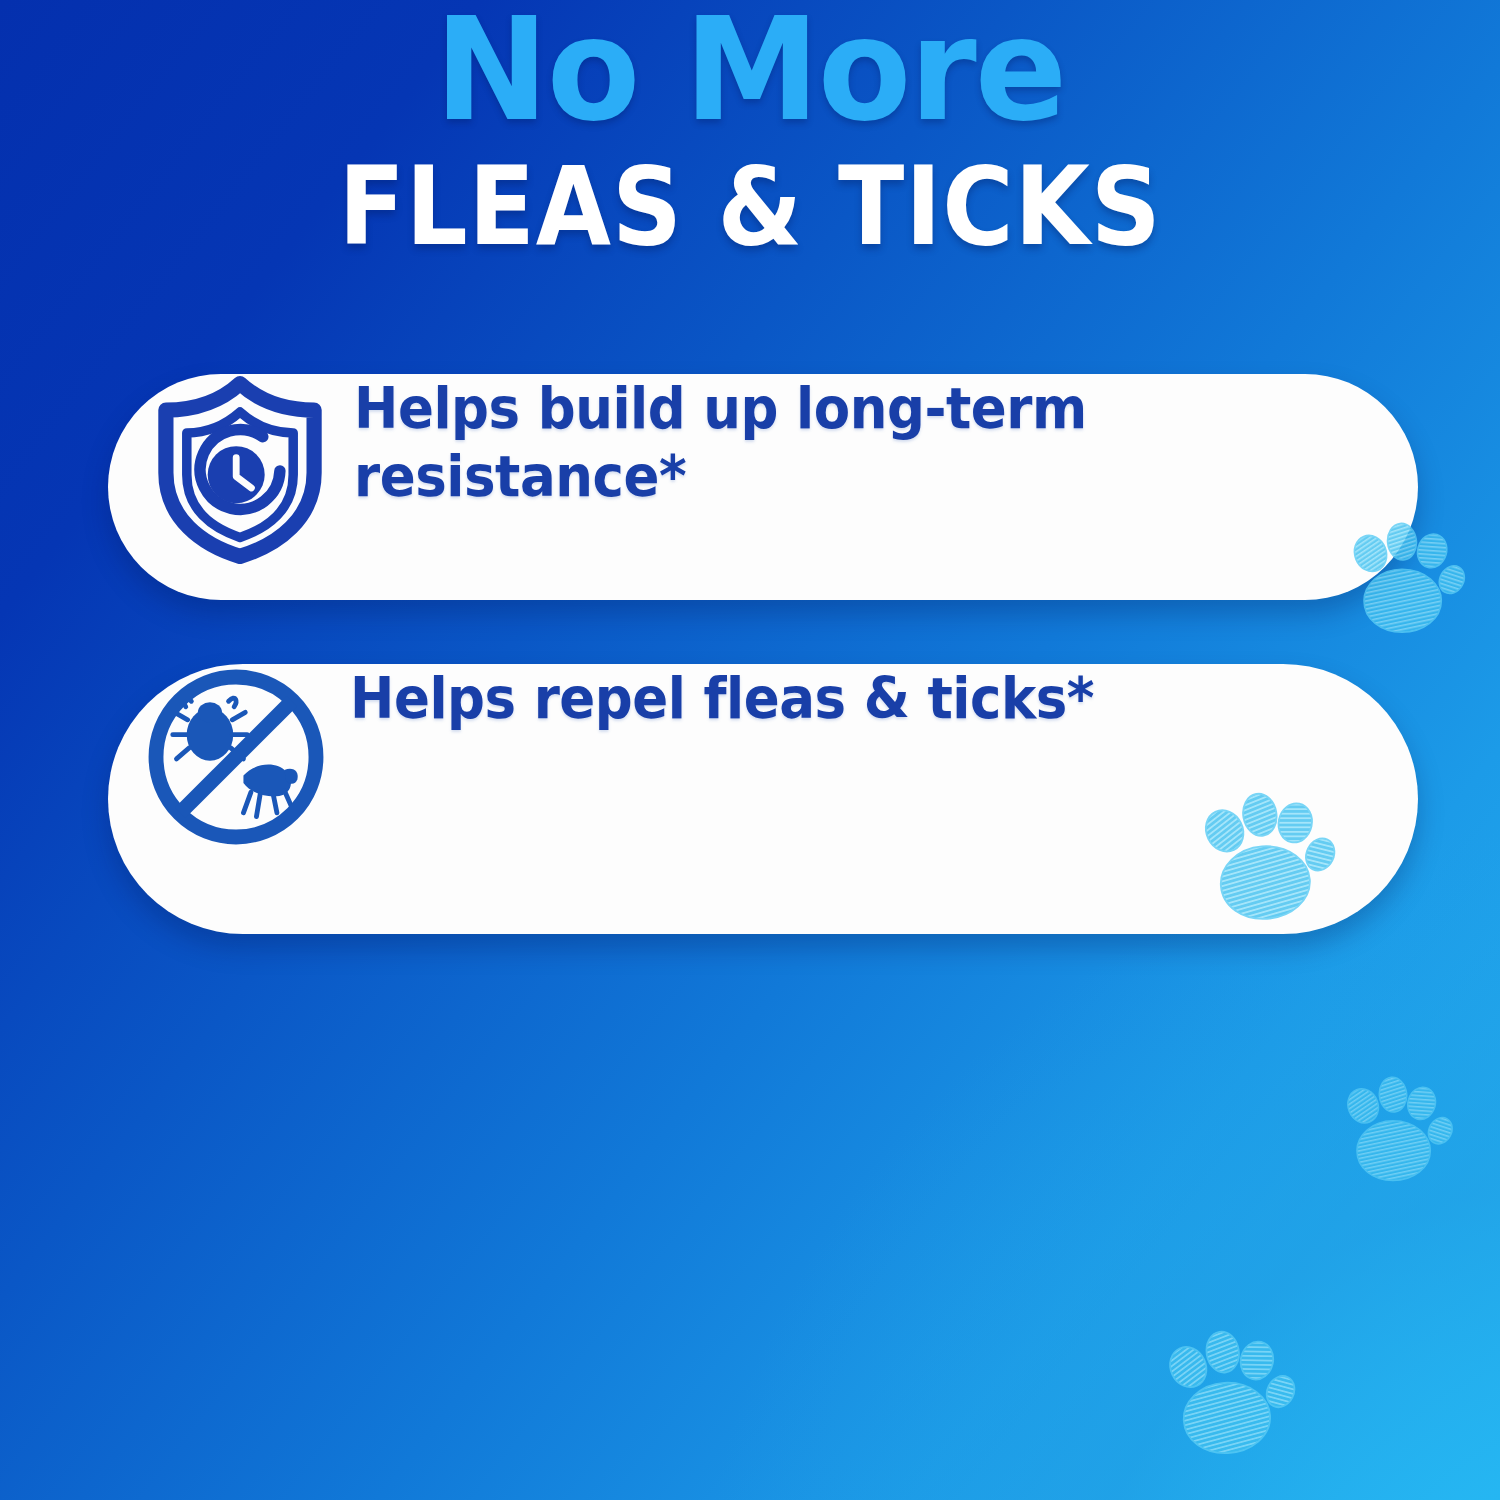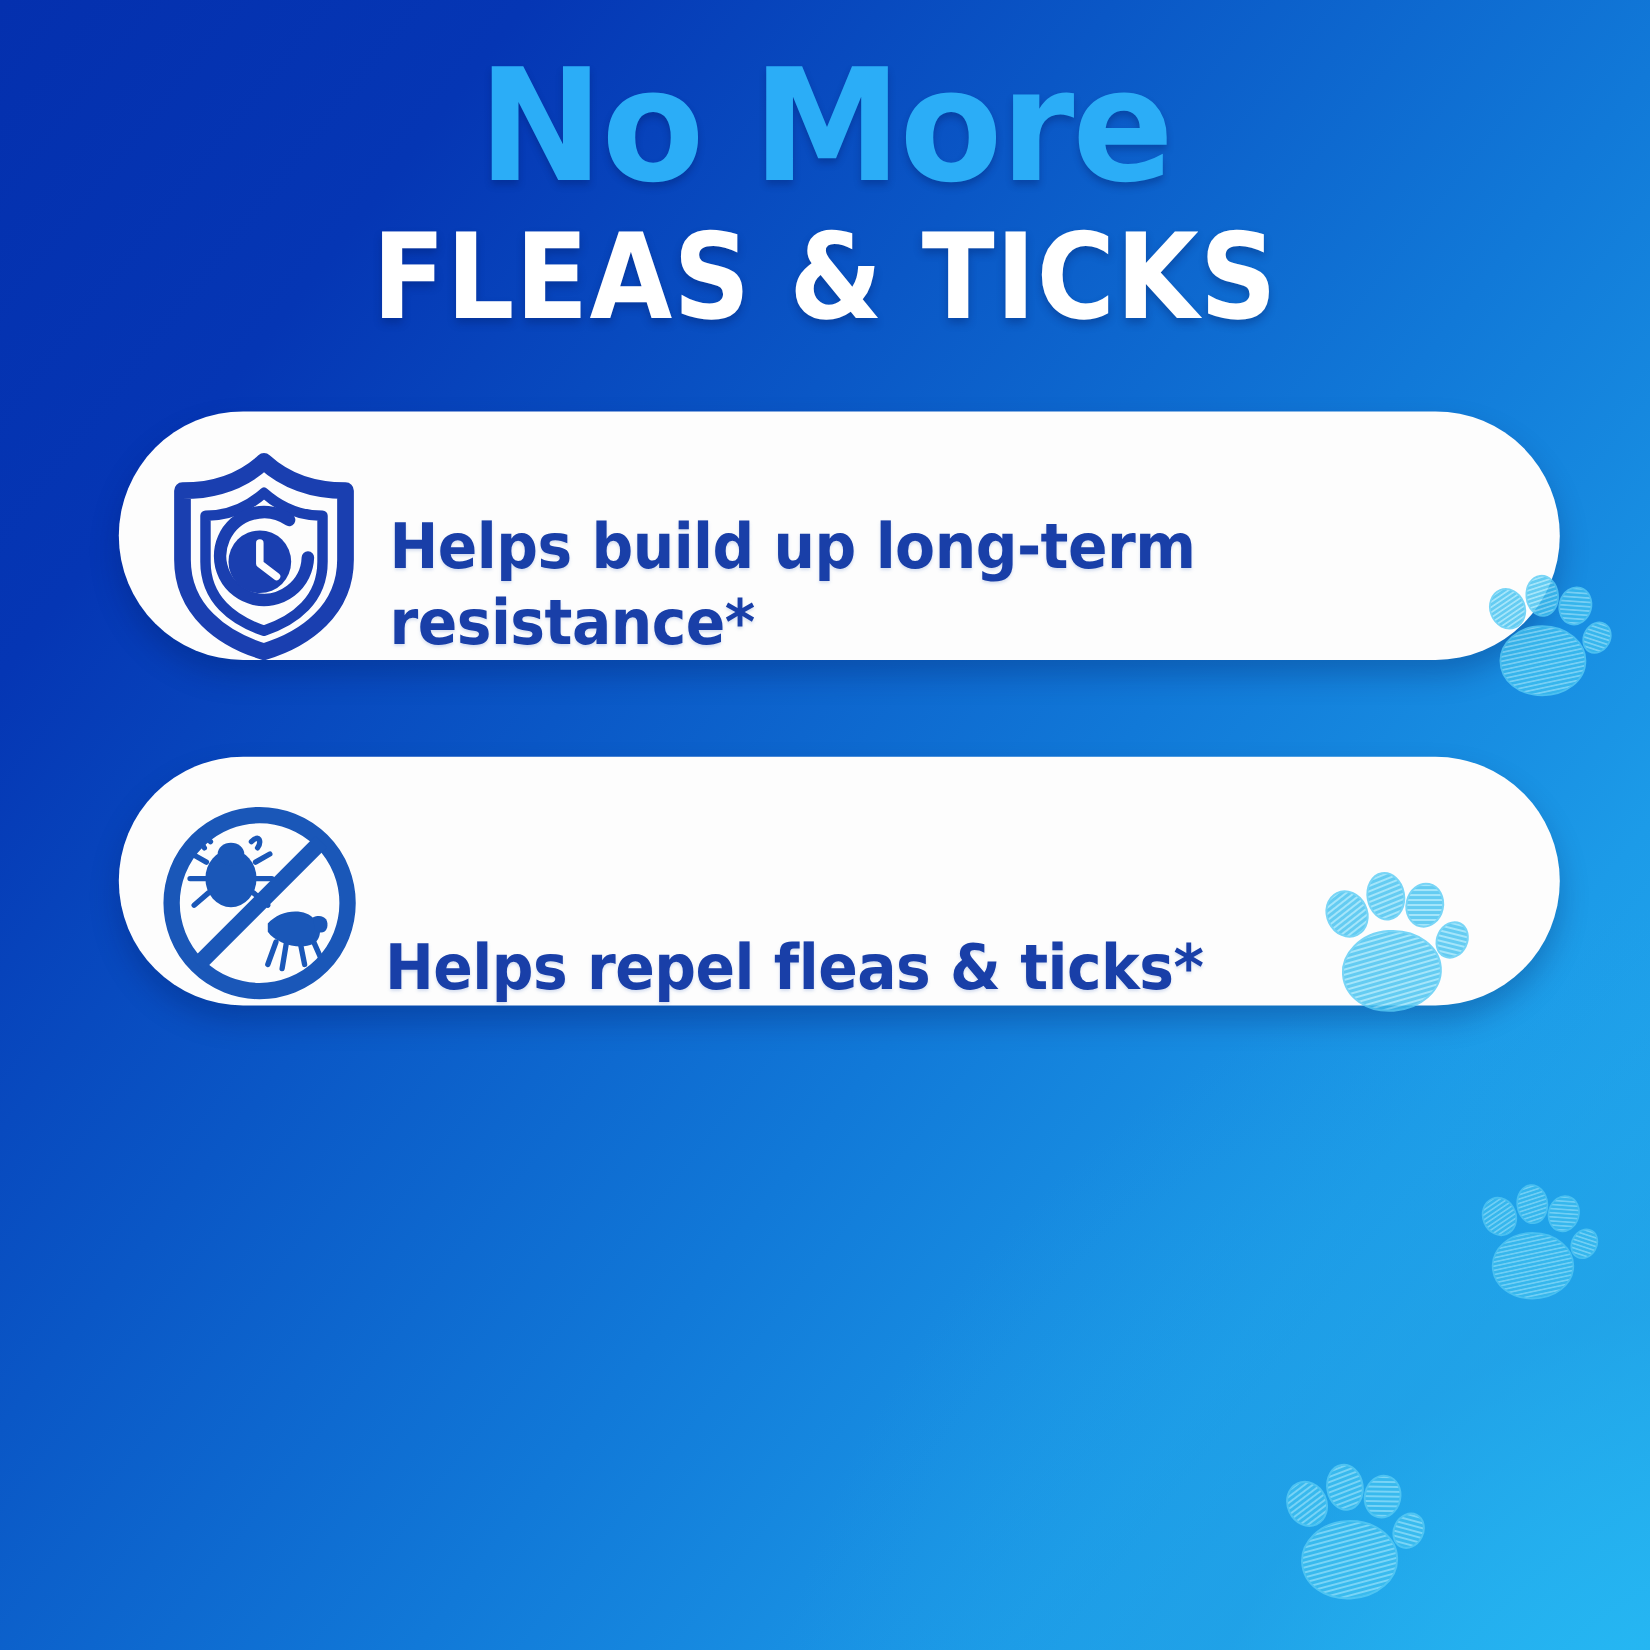--- a/index.html
+++ b/index.html
@@ -26,21 +26,20 @@
       linear-gradient(128deg, #0430AE 0%, #0536B4 18%, #0A57C6 38%, #1179D8 58%, #1C9BE8 78%, #27B4F2 100%);
   }
 
   
   .header {
     position: absolute;
     top: 0;
     left: 0;
     width: 1500px;
     text-align: center;
-    padding-top: 46px;
   }
 
   .headline-top {
     font-family: "DejaVu Sans", sans-serif;
     font-weight: bold;
     font-size: 142px;
     line-height: 0.98;
     letter-spacing: -2px;
     color: #2BADF7;
     text-shadow: 0 4px 7px rgba(2,24,90,0.30);
@@ -58,21 +57,21 @@
     transform: scaleX(0.90);
     margin-top: 14px;
   }
 
   
   .card {
     position: absolute;
     background: #FDFDFD;
     border-radius: 999px;
     display: flex;
-    align-items: flex-end;
+    align-items: flex-start;
     box-shadow: 0 14px 26px rgba(1,20,80,0.26);
   }
 
   .card-icon {
     flex: 0 0 auto;
     display: flex;
     align-items: center;
     justify-content: center;
   }
 
@@ -83,21 +82,21 @@
     font-size: 58px;
     line-height: 1.20;
     letter-spacing: -0.5px;
     transform: scaleX(0.93);
     transform-origin: left center;
     text-shadow: 0 2px 3px rgba(120,150,210,0.30);
   }
 
   
   #card-1 { left: 108px;  top: 374px;  width: 1310px; height: 226px; }
-  #card-2 { left: 108px;  top: 688px;  width: 1310px; height: 226px; }
+  #card-2 { left: 108px;  top: 664px;  width: 1310px; height: 270px; }
   #card-3 { left: 108px;  top: 944px;  width: 1308px; height: 226px; }
   #card-4 { left: 108px;  top: 1230px; width: 1310px; height: 226px; }
 
   #card-1 .card-icon { width: 228px; margin-left: 18px; }
   #card-2 .card-icon { width: 228px; margin-left: 14px; }
   #card-3 .card-icon { width: 222px; margin-left: 18px; }
   #card-4 .card-icon { width: 222px; margin-left: 36px; }
 
   #card-1 .card-text { font-size: 57px; }
   #card-2 .card-text { font-size: 57px; }

